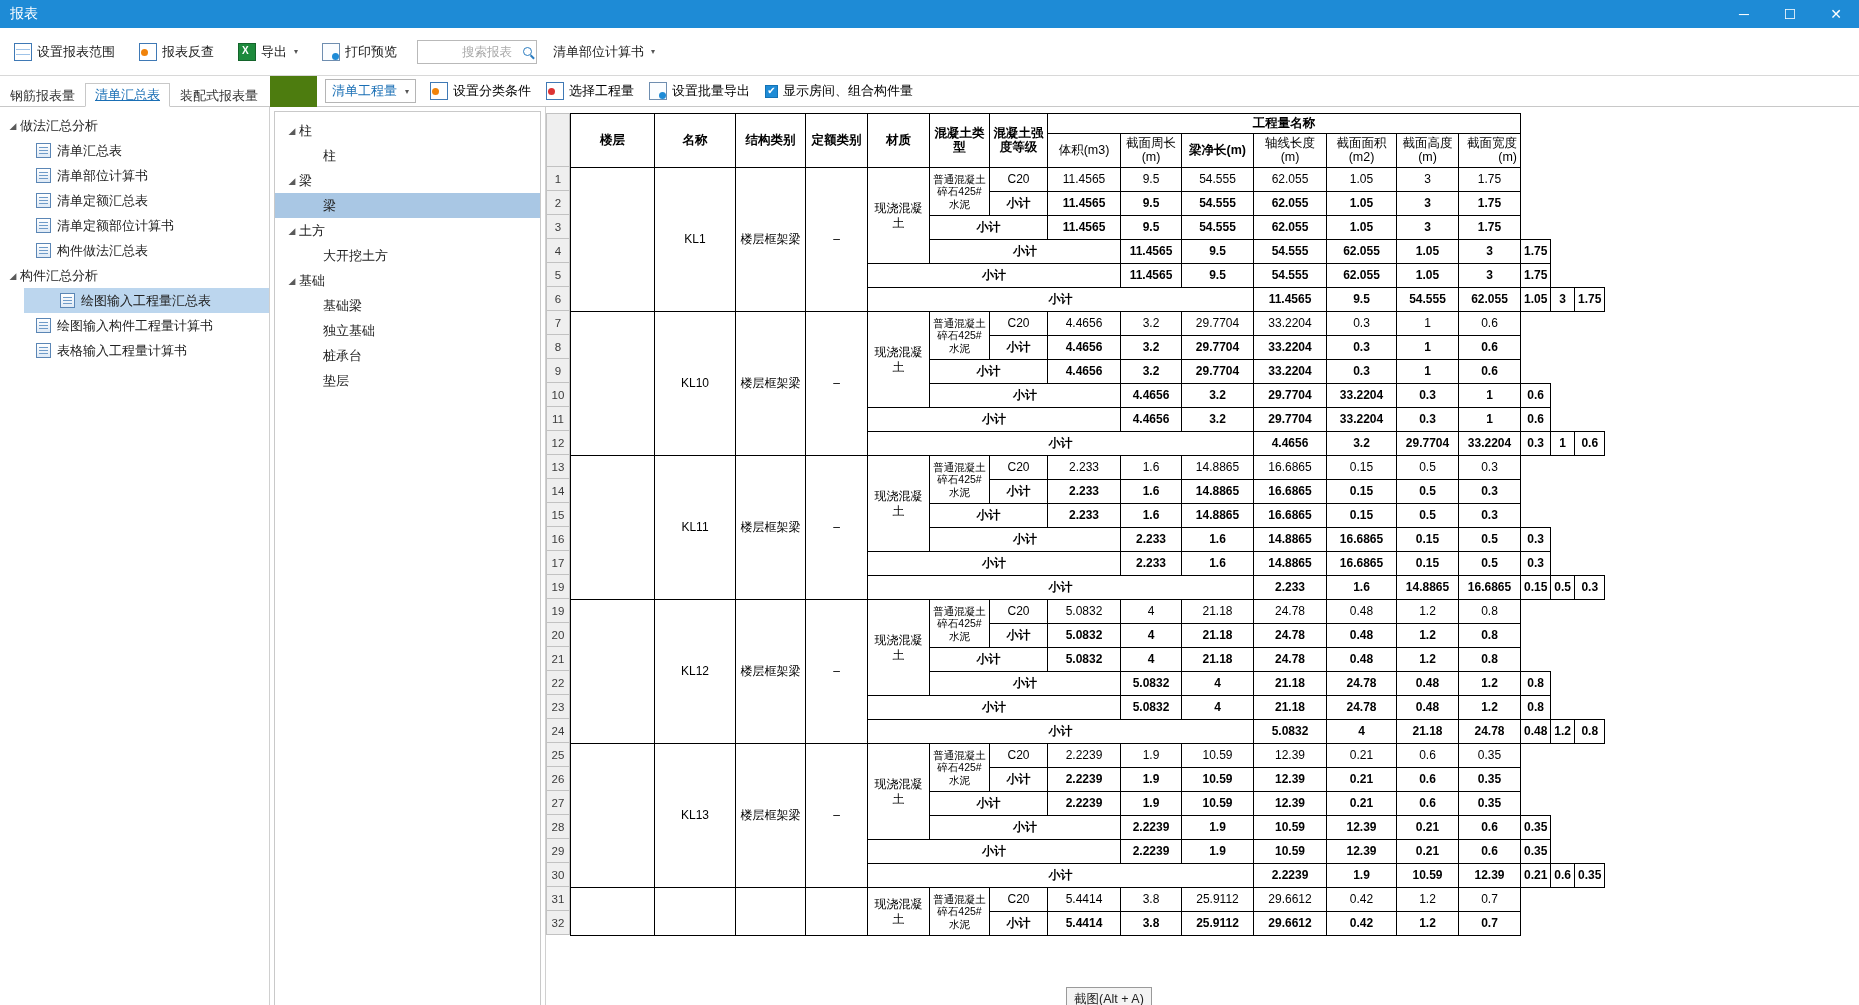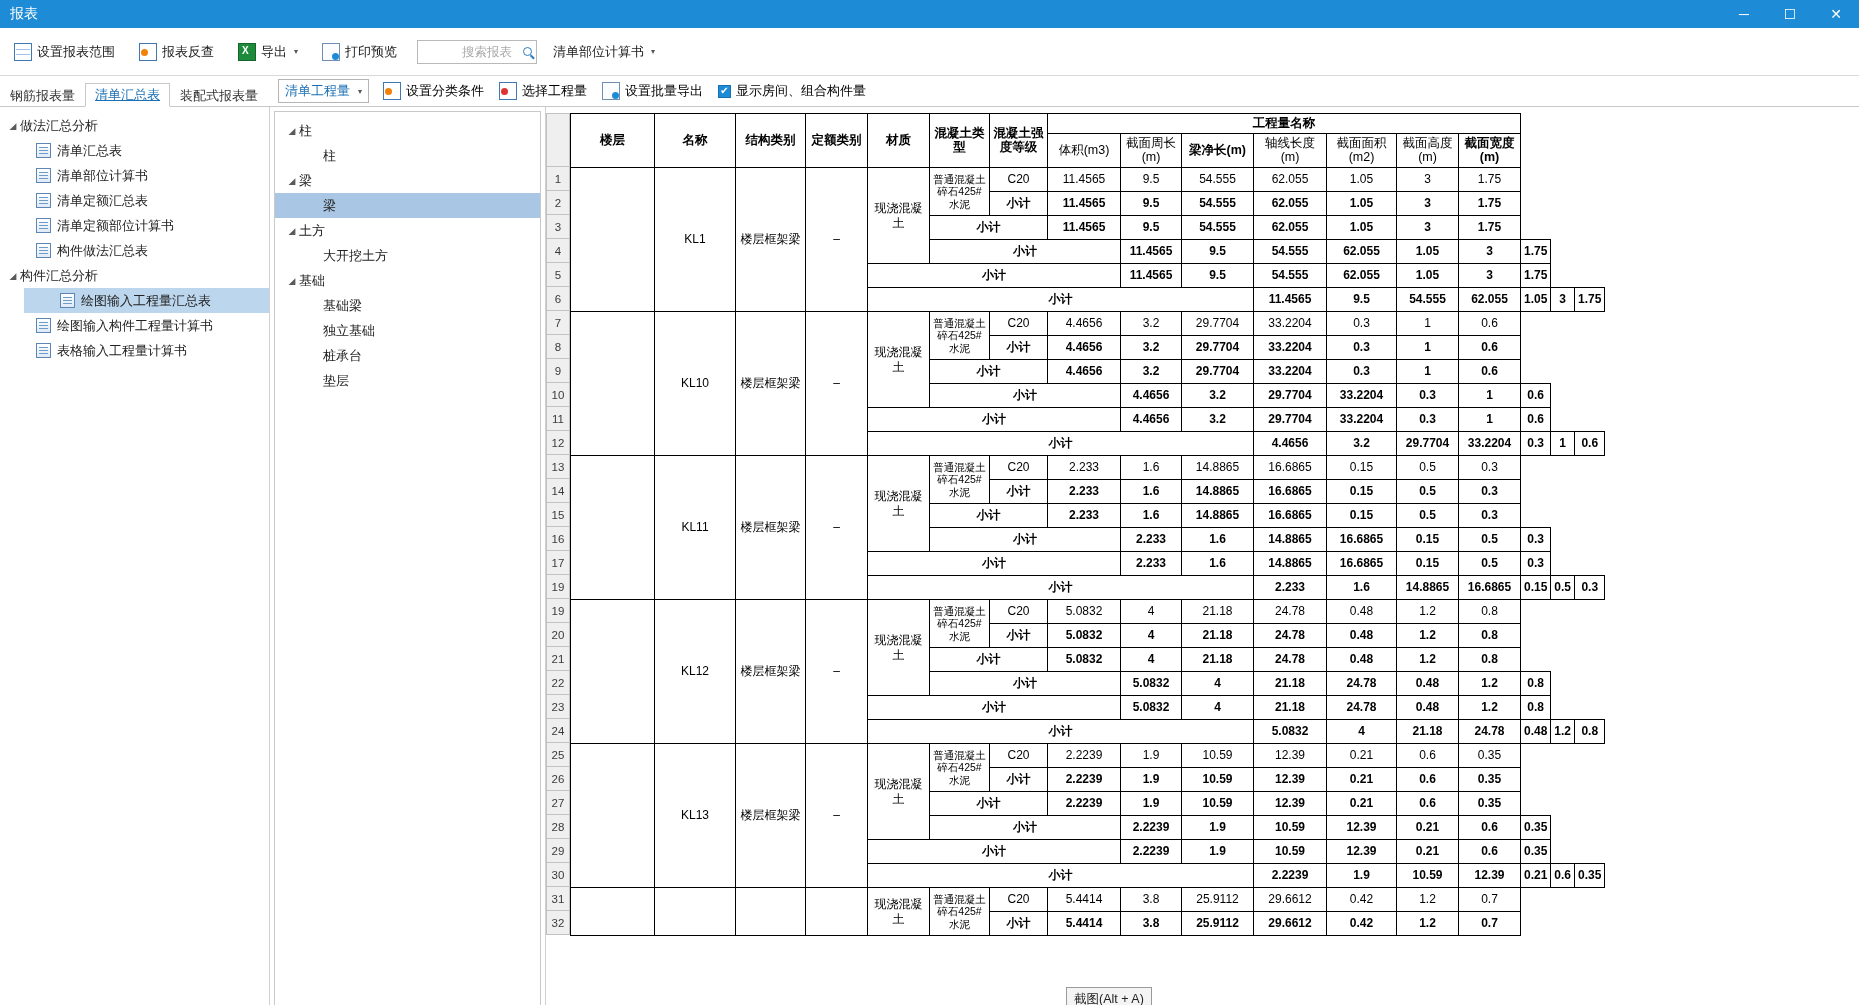--- a/index.html
+++ b/index.html
@@ -59,21 +59,21 @@
     border: 1px solid #b9b9b9; background: #fff;
     padding: 0 4px 0 6px; margin-left: 4px;
   }
   #search-box input {
     border: 0; outline: 0; flex: 1; font-size: 12.5px;
     color: #0369a1; font-family: inherit; width: 100%; margin-left: 36px;
   }
   #search-box input::placeholder { color: #a9a9a9; }
 
   
-  #row2 { height: 31px; display: flex; align-items: stretch; background:#0f172a; }
+  #row2 { height: 31px; display: flex; align-items: stretch; background:#4d7c0f;gap:47px; }
   #tabs-left {
     width: 270px; display: flex; align-items: flex-end;
     border-bottom: 1px solid #c8c8c8;
     background: #fff;
   }
   .tab {
     height: 24px; padding: 0 9px;
     display: flex; align-items: center;
     font-size: 13px; color: #333;
     border: 1px solid transparent;
@@ -436,21 +436,21 @@
               <th rowspan="2" style="height: 54px;">混凝土强度等级</th>
               <th colspan="7" style="height: 20px;">工程量名称</th>
             </tr>
             <tr>
               <th style="font-weight: normal; height: 34px;">体积(m3)</th>
               <th style="font-weight: normal; height: 34px;">截面周长(m)</th>
               <th style="font-weight: bold; height: 34px;">梁净长(m)</th>
               <th style="font-weight: normal; height: 34px;">轴线长度(m)</th>
               <th style="font-weight: normal; height: 34px;">截面面积(m2)</th>
               <th style="font-weight: normal; height: 34px;">截面高度(m)</th>
-              <th style="font-weight: bold; height: 34px;">截面宽度(m)</th>
+              <th style="font-weight: normal; height: 34px; text-align: right;">截面宽度(m)</th>
             </tr>
           </thead>
         <tbody>
             <tr style="height: 24px;">
               <td rowspan="6"></td>
               <td rowspan="6">KL1</td>
               <td rowspan="6" style="line-height: 1.25;">楼层框架梁</td>
               <td rowspan="6">–</td>
               <td rowspan="4" style="line-height: 1.25;">现浇混凝土</td>
               <td rowspan="2" style="font-size: 10.5px; line-height: 1.15;">普通混凝土 碎石425#水泥</td>

